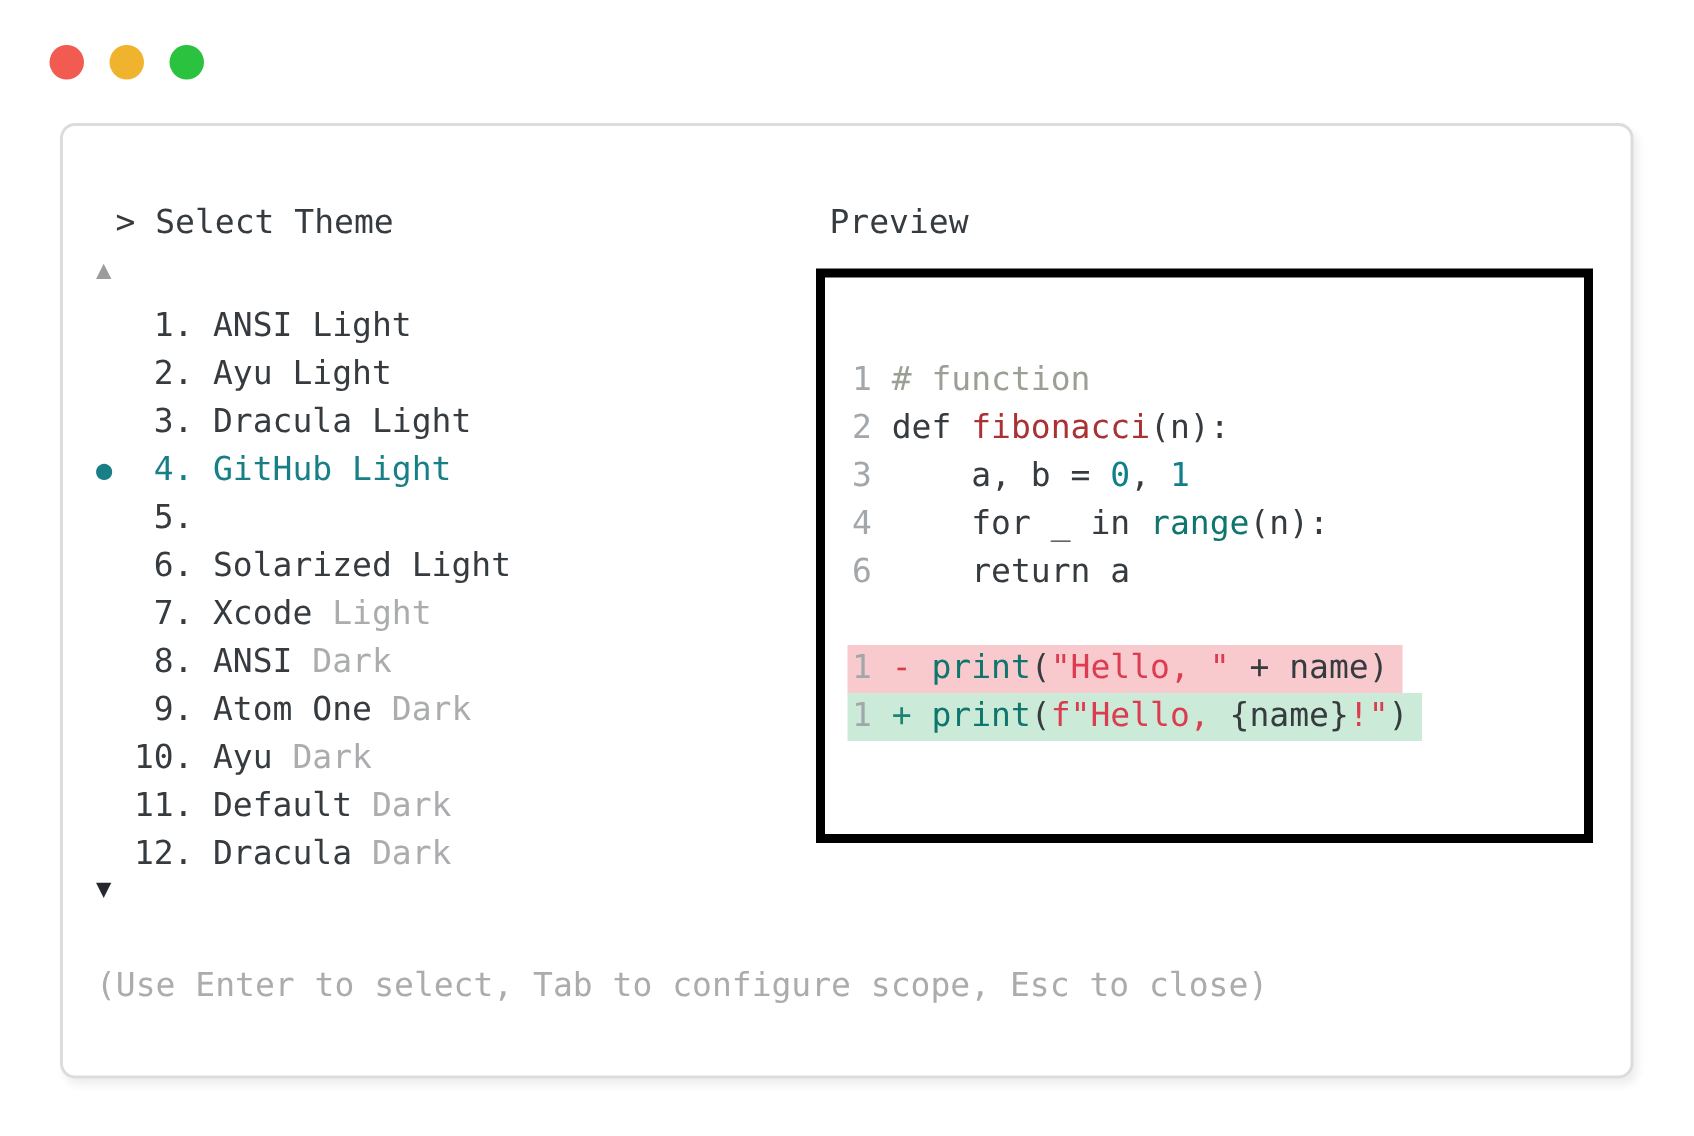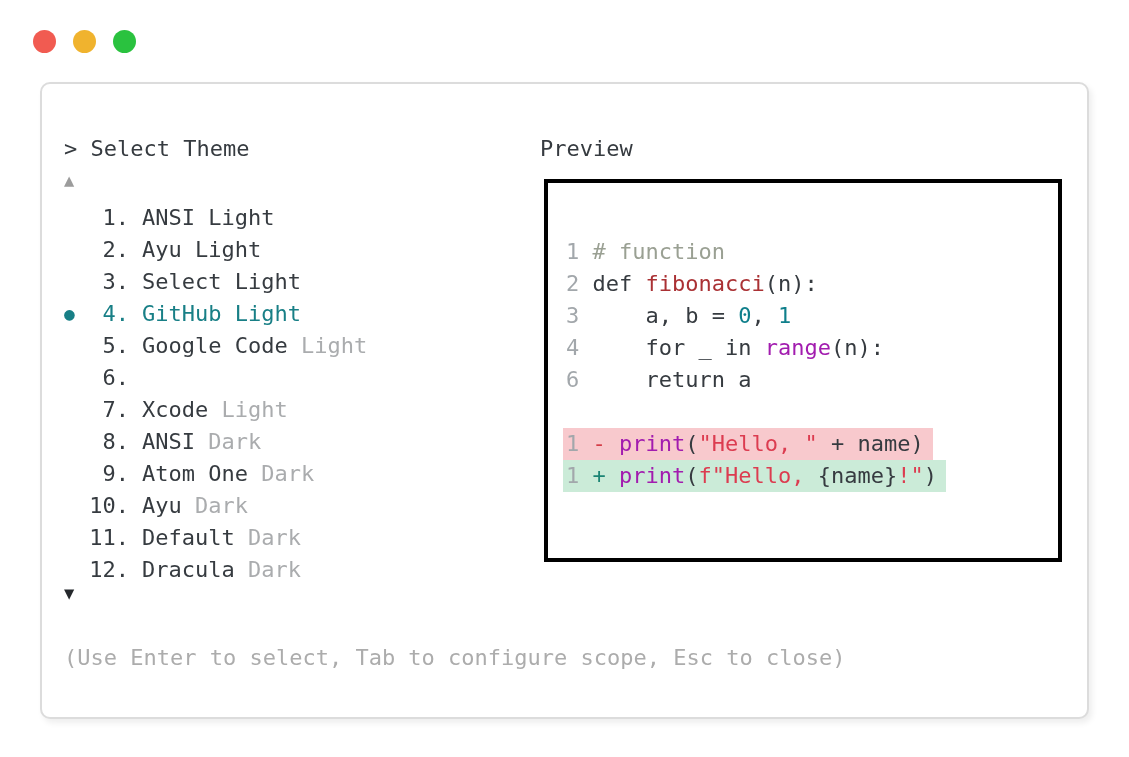--- a/index.html
+++ b/index.html
@@ -12,47 +12,47 @@
   .dot{position:absolute;top:30px;width:23px;height:23px;border-radius:50%;}
   .dot-close{left:33px;background:#f15b51;}
   .dot-min{left:73px;background:#f0b32e;}
   .dot-zoom{left:113px;background:#2ac23f;}
   
   .window{
     position:absolute;left:40px;top:82px;width:1049px;height:637px;
     background:#ffffff;border:2px solid #dcdcdc;border-radius:10px;
     box-sizing:border-box;box-shadow:3px 4px 6px rgba(0,0,0,0.07);
   }
-  .mono{font-size:22px;line-height:28px;color:#363b40;white-space:pre;}
+  .mono{font-size:22px;line-height:28px;color:#363b40;white-space:pre;margin-left:13px;}
   .prompt{position:absolute;left:22px;top:51px;}
   .preview-label{position:absolute;left:498px;top:51px;}
   .scroll{position:absolute;left:22px;font-size:17px;line-height:24px;}
   .scroll-up{top:84px;color:#9c9c9c;}
   .scroll-down{top:497px;color:#25282c;}
   
   .trow{
     position:absolute;left:22px;right:20px;height:32px;
     font-size:22px;line-height:32px;color:#363b40;white-space:pre;cursor:default;
   }
   .trow .bullet{position:absolute;left:0;top:0;color:#187f86;font-size:18px;}
   .trow .num{position:absolute;left:0;top:0;width:65px;text-align:right;}
   .trow .label{position:absolute;left:78px;top:0;}
   .trow.selected .num,.trow.selected .label{color:#187f86;}
   .suffix{color:#aaacae;}
   
   .preview-box{
     position:absolute;left:502px;top:95px;width:518px;height:383px;
-    border:4px solid #000000;box-sizing:border-box;background:#ffffff;
+    border:6px solid #000000;box-sizing:border-box;background:#ffffff;
   }
   .code{position:absolute;left:18px;top:53px;right:6px;}
   .cline{height:32px;line-height:32px;font-size:22px;white-space:pre;color:#363b40;}
   .c-ln{color:#a2a7ab;}
   .c-comment{color:#9aa093;}
   .c-func{color:#aa3134;text-align:center;}
-  .c-blue{color:#a21caf;}
+  .c-blue{color:#0f766e;}
   .c-num{color:#0f7f8b;}
   .c-str{color:#dc3c50;}
   .c-minus{color:#d43c46;}
   .c-plus{color:#1b8474;}
   .hl{display:inline-block;padding:0 9px 0 3px;margin-left:-3px;}
   .hl-removed{background:#f8c9cd;}
   .hl-added{background:#cbebd8;}
   
   .help{position:absolute;left:22px;top:560px;font-size:22px;line-height:28px;color:#acacac;white-space:pre;text-align:center;}
 </style>
@@ -76,35 +76,35 @@
     <span class="label"><span>ANSI Light</span><span class="suffix"></span></span>
   </div>
   <div class="trow" style="top:150px">
     <span class="bullet"></span>
     <span class="num">2.</span>
     <span class="label"><span>Ayu Light</span><span class="suffix"></span></span>
   </div>
   <div class="trow" style="top:182px">
     <span class="bullet"></span>
     <span class="num">3.</span>
-    <span class="label"><span>Select Light</span><span class="suffix"></span></span>
+    <span class="label"><span>Dracula Light</span><span class="suffix"></span></span>
   </div>
   <div class="trow selected" style="top:214px">
     <span class="bullet">●</span>
     <span class="num">4.</span>
     <span class="label"><span>GitHub Light</span><span class="suffix"></span></span>
   </div>
   <div class="trow" style="top:246px">
     <span class="bullet"></span>
     <span class="num">5.</span>
-    <span class="label"><span>Google Code</span><span class="suffix"> Light</span></span>
   </div>
   <div class="trow" style="top:278px">
     <span class="bullet"></span>
     <span class="num">6.</span>
+    <span class="label"><span>Solarized Light</span><span class="suffix"></span></span>
   </div>
   <div class="trow" style="top:310px">
     <span class="bullet"></span>
     <span class="num">7.</span>
     <span class="label"><span>Xcode</span><span class="suffix"> Light</span></span>
   </div>
   <div class="trow" style="top:342px">
     <span class="bullet"></span>
     <span class="num">8.</span>
     <span class="label"><span>ANSI</span><span class="suffix"> Dark</span></span>

